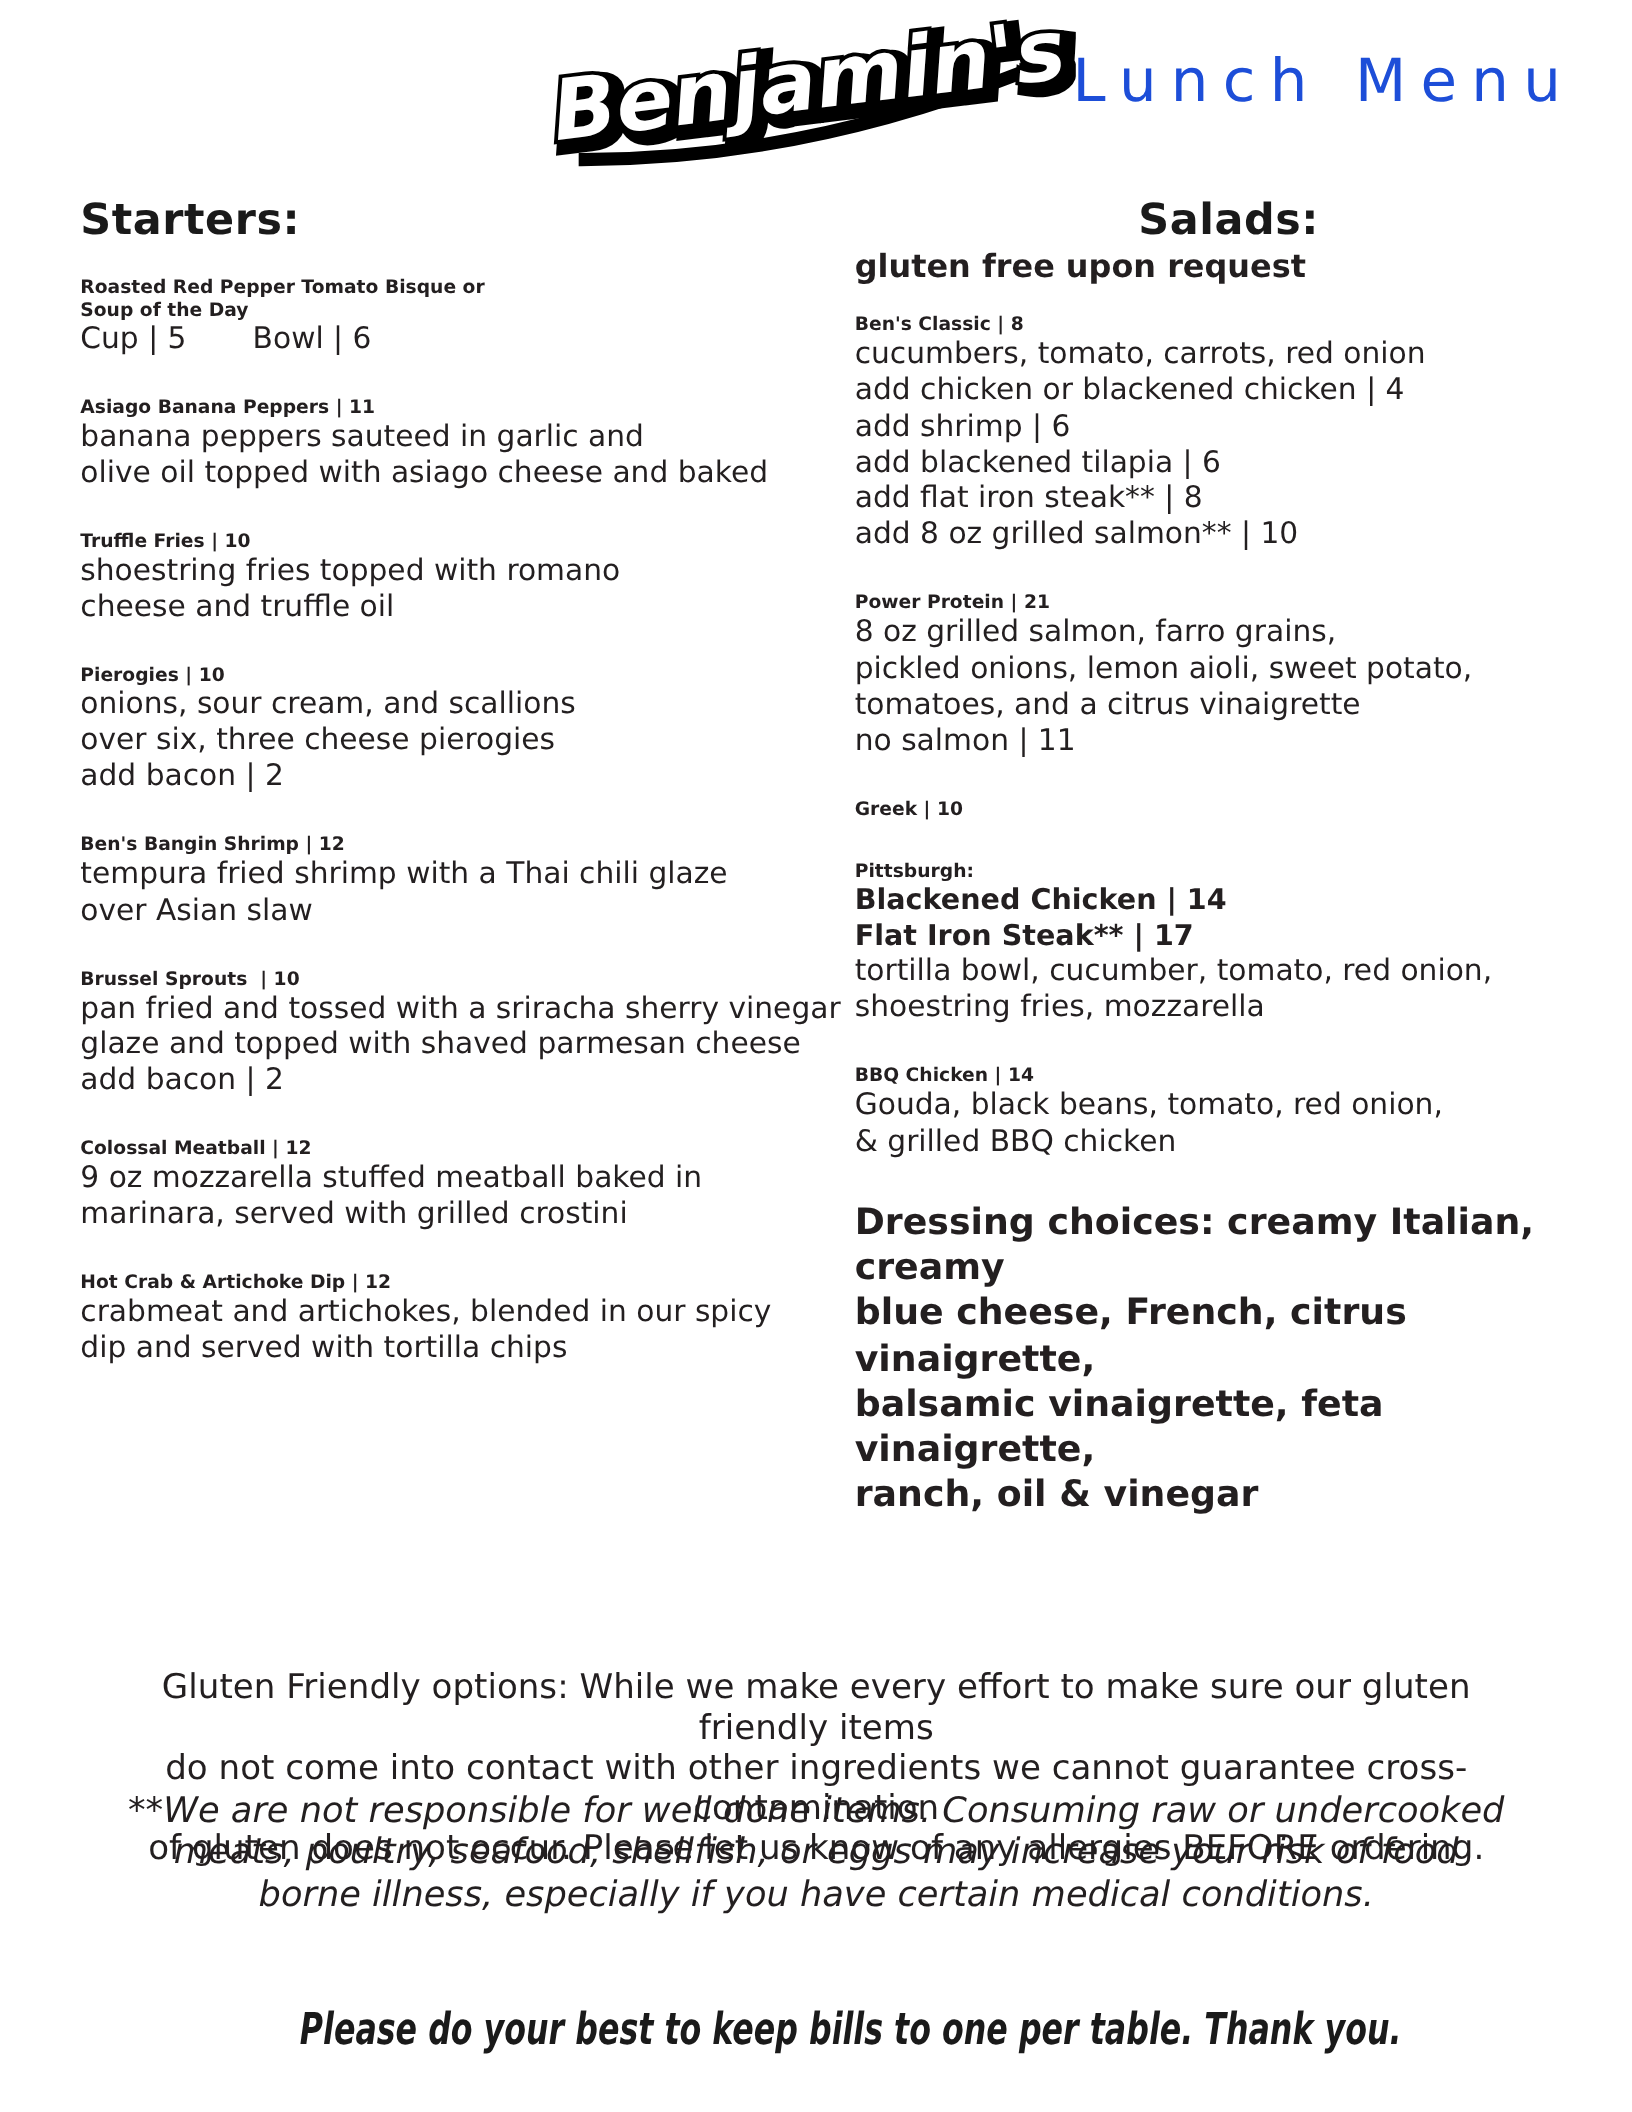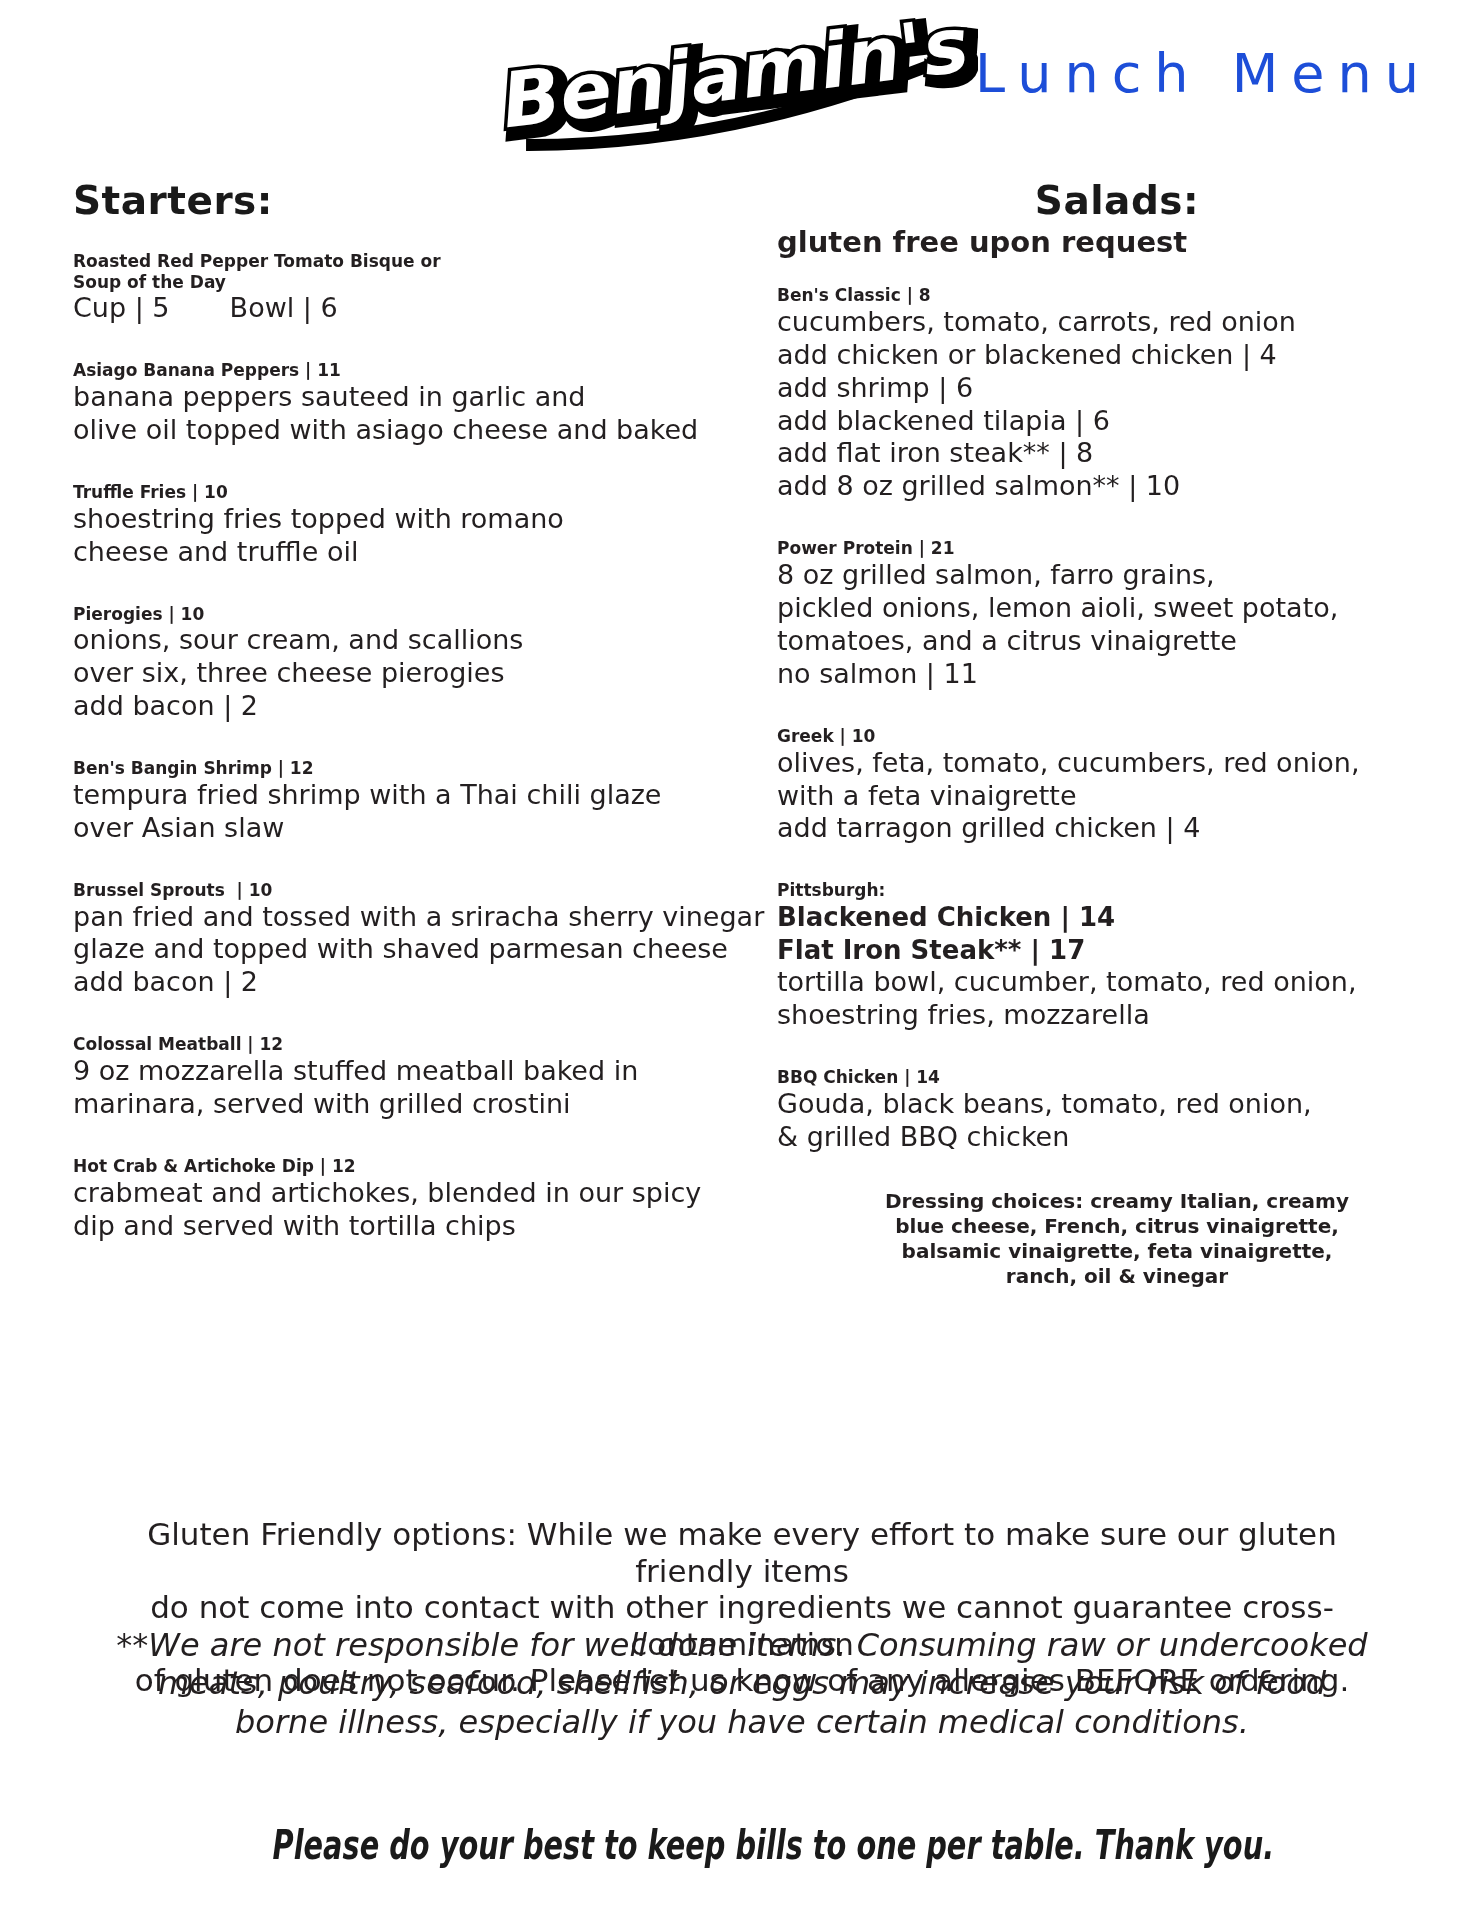--- a/index.html
+++ b/index.html
@@ -87,26 +87,25 @@
     line-height: 1.25;
     white-space: pre-line;
   }
   .item-desc {
     font-size: 27px;
     font-weight: normal;
     line-height: 1.22;
     white-space: pre-line;
   }
   .dressing-note {
-    font-size: 20px;
+    font-size: 33px;
     font-weight: bold;
     line-height: 1.25;
     white-space: pre-line;
     margin-top: 4px;
-    text-align: center;
   }
 
   
   .footer-note {
     position: absolute;
     left: 90px;
     right: 90px;
     text-align: center;
     white-space: pre-line;
   }
@@ -218,23 +217,20 @@
     <div class="menu-item">
       <div class="item-name">Power Protein | 21</div>
       <div class="item-desc">8 oz grilled salmon, farro grains,
 pickled onions, lemon aioli, sweet potato,
 tomatoes, and a citrus vinaigrette
 no salmon | 11</div>
     </div>
 
     <div class="menu-item">
       <div class="item-name">Greek | 10</div>
-      <div class="item-desc">olives, feta, tomato, cucumbers, red onion,
-with a feta vinaigrette
-add tarragon grilled chicken | 4</div>
     </div>
 
     <div class="menu-item">
       <div class="item-name">Pittsburgh:</div>
       <div class="item-bold-lines">Blackened Chicken | 14
 Flat Iron Steak** | 17</div>
       <div class="item-desc">tortilla bowl, cucumber, tomato, red onion,
 shoestring fries, mozzarella</div>
     </div>
 

